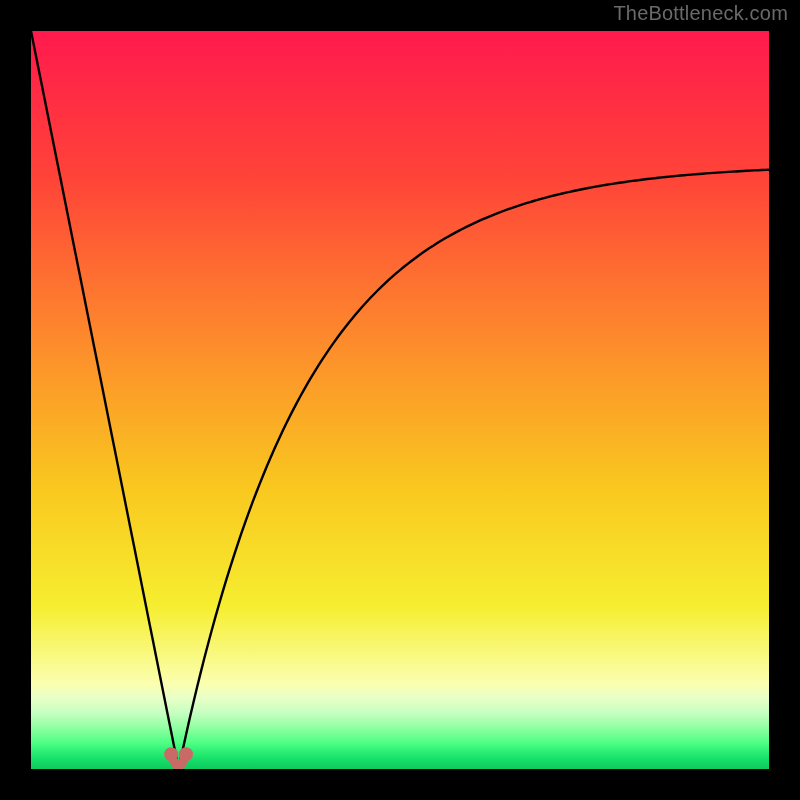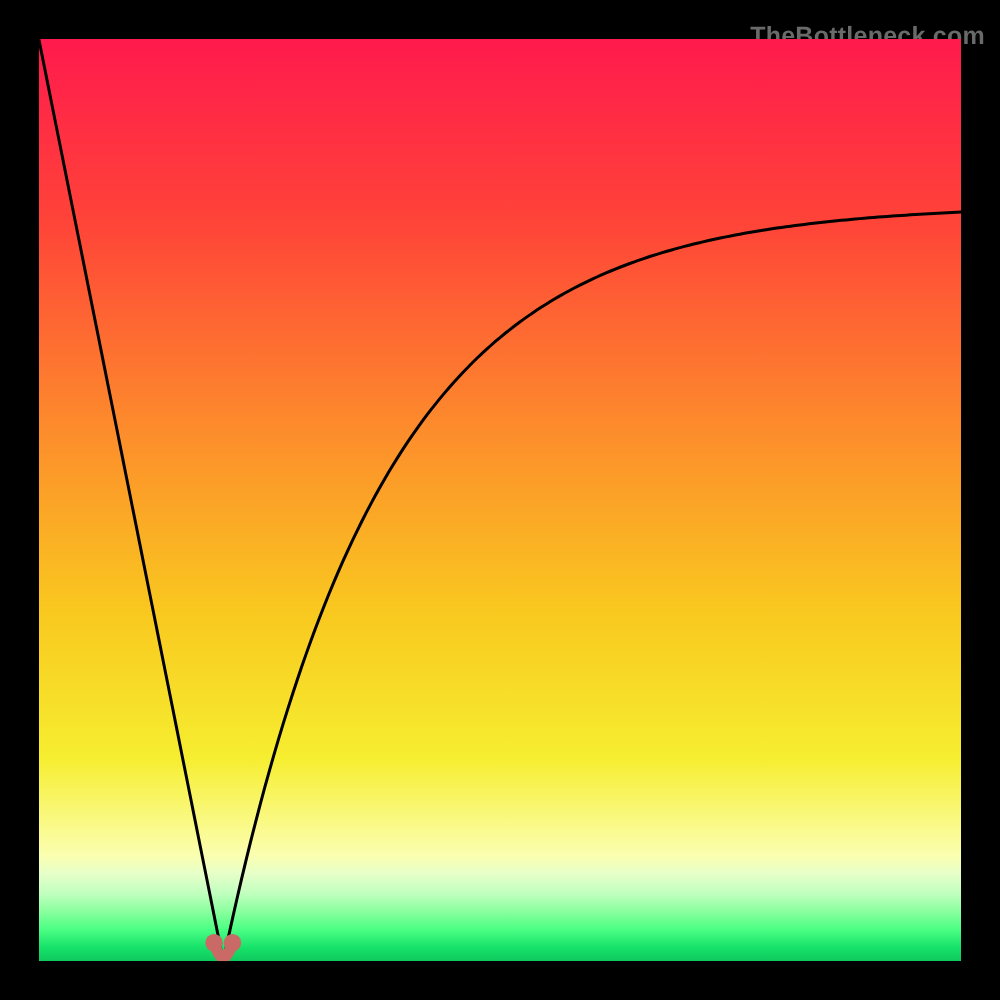--- a/index.html
+++ b/index.html
@@ -22,25 +22,25 @@
   .gradient {
     position: absolute;
     left: 0; top: 0; right: 0; bottom: 0;
   }
   .curve-layer {
     position: absolute;
     left: 0; top: 0;
   }
   .attribution {
     position: absolute;
-    top: 18px;
+    top: 2px;
     right: 12px;
     color: #6a6a6a;
     font-size: 20px;
-    font-weight: 700;
+    font-weight: 400;
     letter-spacing: 0.2px;
     user-select: none;
   }
 </style>
 </head>
 <body>
 
 <div class="attribution">TheBottleneck.com</div>
 
 <div class="frame">

